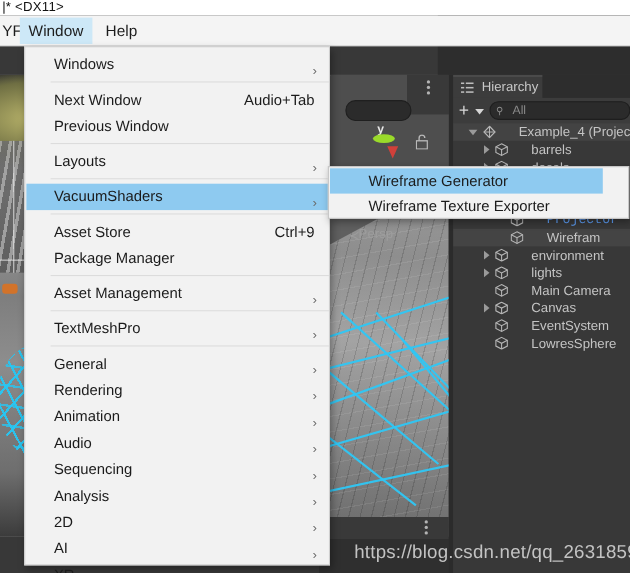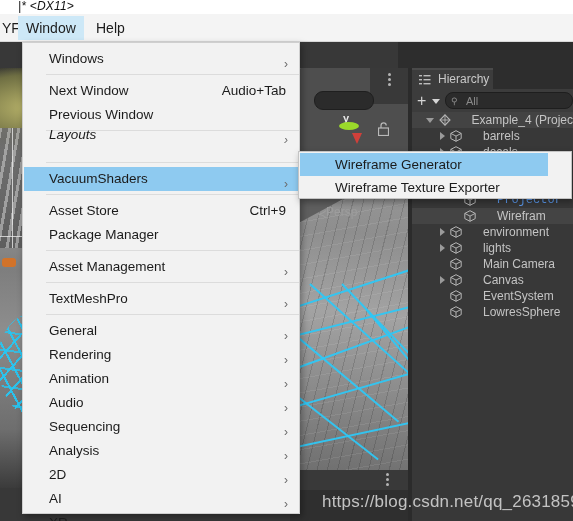--- a/index.html
+++ b/index.html
@@ -9,22 +9,22 @@
     background:#2b2b2b;
     position:relative;
   }
   .root { position:absolute; inset:0; }
 
   
   #editor-bg { position:absolute; left:0; top:0; width:573px; height:521px; background:#383838; }
 
   #titlebar { position:absolute; left:0; top:0; width:573px; height:14px; background:#ffffff; }
   #title-text {
-    position:absolute; left:18px; top:-1px; font-size:12px; color:#111;
-    letter-spacing:.2px; white-space:nowrap;font-style:italic;
+    position:absolute; left:2px; top:-1px; font-size:12px; color:#111;
+    letter-spacing:.2px; white-space:nowrap;
   }
 
   
   #menubar { position:absolute; left:0; top:14px; width:573px; height:28px; background:#f4f4f4; }
   #menubar-underline { position:absolute; left:0; top:41px; width:573px; height:1px; background:#d8d8d8; }
   .mb-item {
     position:absolute; top:16px; height:24px; line-height:24px;
     font-size:14px; color:#1c1c1c; padding:0 8px; white-space:nowrap;
   }
   #mb-yf { left:-6px; }
@@ -432,21 +432,21 @@
       </div>
       <div class="sep" style="top: 31px;"></div>
       <div class="mi" style="top: 36px; text-align: center;">
         <span class="lbl">Next Window</span>
         <span class="sc">Audio+Tab</span>
       </div>
       <div class="mi" style="top: 60px;">
         <span class="lbl">Previous Window</span>
       </div>
       <div class="sep" style="top: 87px;"></div>
-      <div class="mi" style="top: 80px; font-style: italic;">
+      <div class="mi" style="top: 92px;">
         <span class="lbl">Layouts</span>
         <span class="arr">›</span>
       </div>
       <div class="sep" style="top: 119px;"></div>
       <div class="mi sel" style="top: 124px;">
         <span class="lbl">VacuumShaders</span>
         <span class="arr">›</span>
       </div>
       <div class="sep" style="top: 151px;"></div>
       <div class="mi" style="top: 156px;">

